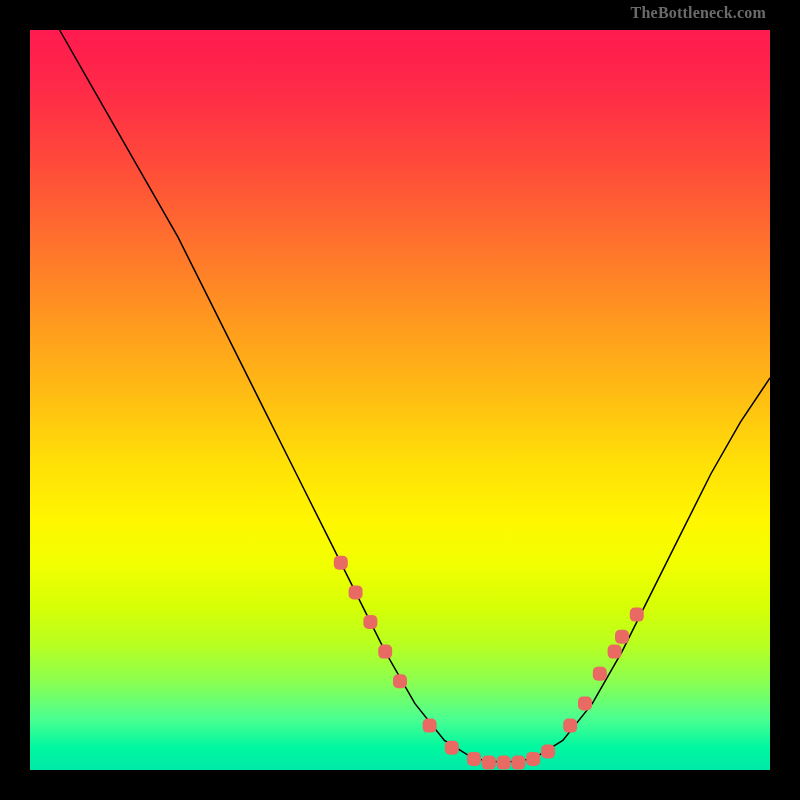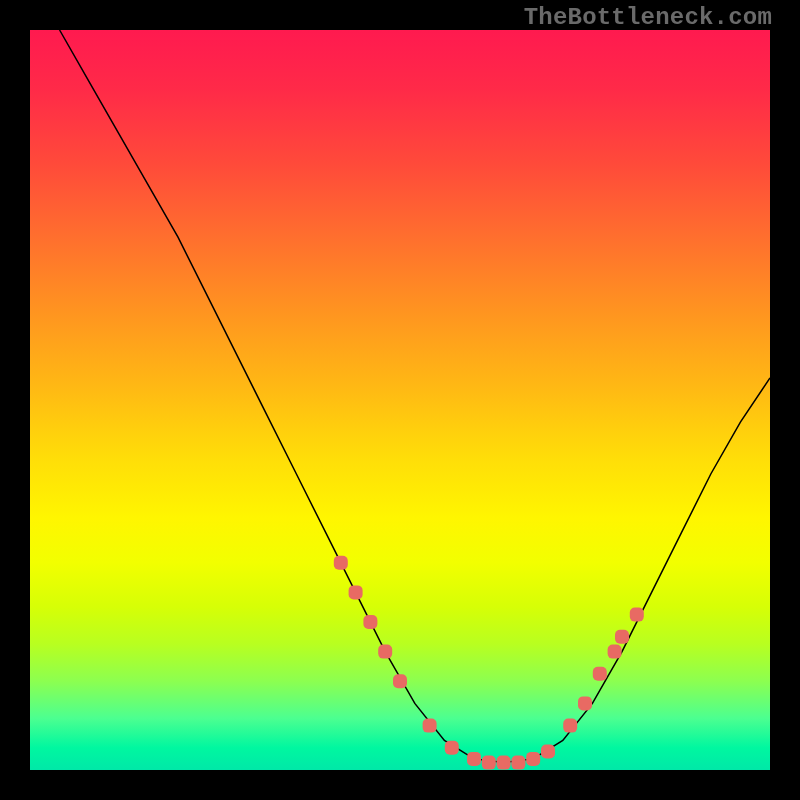--- a/index.html
+++ b/index.html
@@ -52,23 +52,23 @@
     stroke: #000;
     stroke-width: 1.5;
   }
   .marker {
     fill: #e86a63;
     stroke: none;
   }
   .watermark {
     position: absolute;
     top: 4px;
-    right: 28px;
-    font-family: Liberation Mono, monospace;
-    font-size: 24px;
+    right: 34px;
+    font-family: Liberation Serif, serif;
+    font-size: 16px;
     font-weight: 700;
     color: #6a6a6a;
     letter-spacing: 0.2px;
   }
 </style>
 </head>
 <body>
 
 <div class="chart-container">
 

